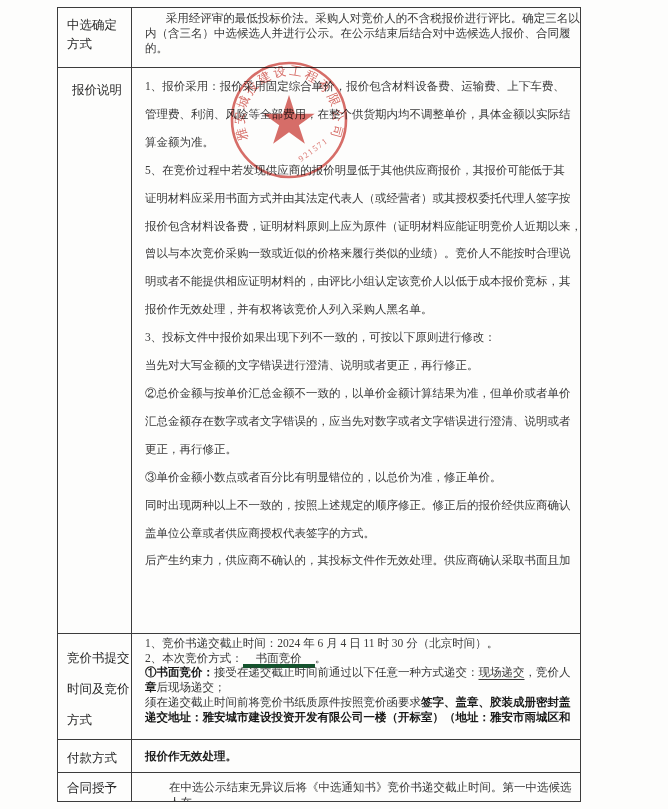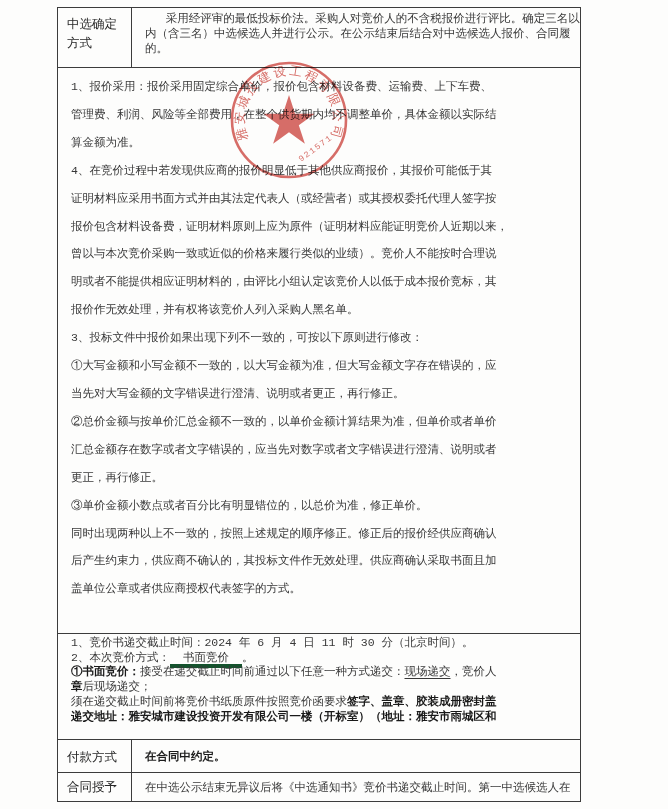--- a/index.html
+++ b/index.html
@@ -1,21 +1,21 @@
 <!DOCTYPE html>
 <html><head>
 <meta charset="utf-8">
 <style>
   html,body{margin:0;padding:0;background:#fff;}
   .page{position:relative;width:668px;height:809px;background:#fdfdfc;overflow:hidden;
-        font-family:Liberation Mono, monospace;}
+        font-family:Liberation Serif, serif;}
   .doc-table{position:absolute;left:57px;top:7px;width:524px;border:1px solid #3c3c3c;
         box-sizing:border-box;}
   .row{display:flex;box-sizing:border-box;border-bottom:1px solid #3c3c3c;}
-  .row:last-child{border-bottom:none;}
+  .row:last-child{border-bottom:none;gap:24px;}
   .cell{box-sizing:border-box;overflow:hidden;}
   .label{width:74px;border-right:1px solid #3c3c3c;font-size:12.5px;color:#272727;
         padding:8px 2px 0 9px;line-height:19px;}
   .content{flex:1;color:#383838;font-size:11.5px;padding:0 4px 0 13px;}
   .tline{white-space:nowrap;}
   .r1{height:60px}
   .c1{padding-top:3px}
   .c1 .tline{line-height:15.2px}
   .c1 .tline.indent{text-indent:1.8em}
   .r2{height:566px}
@@ -49,44 +49,49 @@
     <div class="row r1">
       <div class="cell label">中选确定方式</div>
       <div class="cell content c1">
           <div class="tline indent">采用经评审的最低投标价法。采购人对竞价人的不含税报价进行评比。确定三名以</div>
           <div class="tline">内（含三名）中选候选人并进行公示。在公示结束后结合对中选候选人报价、合同履</div>
           <div class="tline">的。</div>
         </div>
     </div>
 
     <div class="row r2">
+      <div class="cell label">报价说明</div>
       <div class="cell content c2">
           <div class="tline">1、报价采用：报价采用固定综合单价，报价包含材料设备费、运输费、上下车费、</div>
           <div class="tline">管理费、利润、风险等全部费用，在整个供货期内均不调整单价，具体金额以实际结</div>
           <div class="tline">算金额为准。</div>
-          <div class="tline">4、在竞价过程中若发现供应商的报价明显低于其他供应商报价，其报价可能低于其</div>
+          <div class="tline">5、在竞价过程中若发现供应商的报价明显低于其他供应商报价，其报价可能低于其</div>
           <div class="tline">证明材料应采用书面方式并由其法定代表人（或经营者）或其授权委托代理人签字按</div>
           <div class="tline">报价包含材料设备费，证明材料原则上应为原件（证明材料应能证明竞价人近期以来，</div>
           <div class="tline">曾以与本次竞价采购一致或近似的价格来履行类似的业绩）。竞价人不能按时合理说</div>
           <div class="tline">明或者不能提供相应证明材料的，由评比小组认定该竞价人以低于成本报价竞标，其</div>
           <div class="tline">报价作无效处理，并有权将该竞价人列入采购人黑名单。</div>
           <div class="tline">3、投标文件中报价如果出现下列不一致的，可按以下原则进行修改：</div>
-          <div class="tline">①大写金额和小写金额不一致的，以大写金额为准，但大写金额文字存在错误的，应</div>
           <div class="tline">当先对大写金额的文字错误进行澄清、说明或者更正，再行修正。</div>
           <div class="tline">②总价金额与按单价汇总金额不一致的，以单价金额计算结果为准，但单价或者单价</div>
           <div class="tline">汇总金额存在数字或者文字错误的，应当先对数字或者文字错误进行澄清、说明或者</div>
           <div class="tline">更正，再行修正。</div>
           <div class="tline">③单价金额小数点或者百分比有明显错位的，以总价为准，修正单价。</div>
           <div class="tline">同时出现两种以上不一致的，按照上述规定的顺序修正。修正后的报价经供应商确认</div>
+          <div class="tline">盖单位公章或者供应商授权代表签字的方式。</div>
           <div class="tline">后产生约束力，供应商不确认的，其投标文件作无效处理。供应商确认采取书面且加</div>
-          <div class="tline">盖单位公章或者供应商授权代表签字的方式。</div>
         </div>
     </div>
 
     <div class="row r3">
+      <div class="cell label lab3">
+          <div class="tline">竞价书提交</div>
+          <div class="tline">时间及竞价</div>
+          <div class="tline">方式</div>
+        </div>
       <div class="cell content c3">
         <div class="tline">
           <span>1、竞价书递交截止时间：2024 年 6 月 4 日 11 时 30 分（北京时间）。</span>
         </div>
         <div class="tline">
           <span>2、本次竞价方式：</span><span class="uline">书面竞价</span><span>。</span>
         </div>
         <div class="tline">
           <span class="b">①书面竞价：</span><span>接受在递交截止时间前通过以下任意一种方式递交：</span><span class="u">现场递交</span><span>，竞价人</span>
         </div>
@@ -97,21 +102,21 @@
           <span>须在递交截止时间前将竞价书纸质原件按照竞价函要求</span><span class="b">签字、盖章、胶装成册密封盖</span>
         </div>
         <div class="tline">
           <span class="b">递交地址：雅安城市建设投资开发有限公司一楼（开标室）（地址：雅安市雨城区和</span>
         </div>
       </div>
     </div>
 
     <div class="row r4">
       <div class="cell label">付款方式</div>
-      <div class="cell content c4">在合同中约定。</div>
+      <div class="cell content c4">报价作无效处理。</div>
     </div>
 
     <div class="row r5">
       <div class="cell label">合同授予</div>
       <div class="cell content c5">在中选公示结束无异议后将《中选通知书》竞价书递交截止时间。第一中选候选人在</div>
     </div>
 
   </div>
 
   <svg class="stamp" viewBox="-70 -70 140 140" xmlns="http://www.w3.org/2000/svg">

